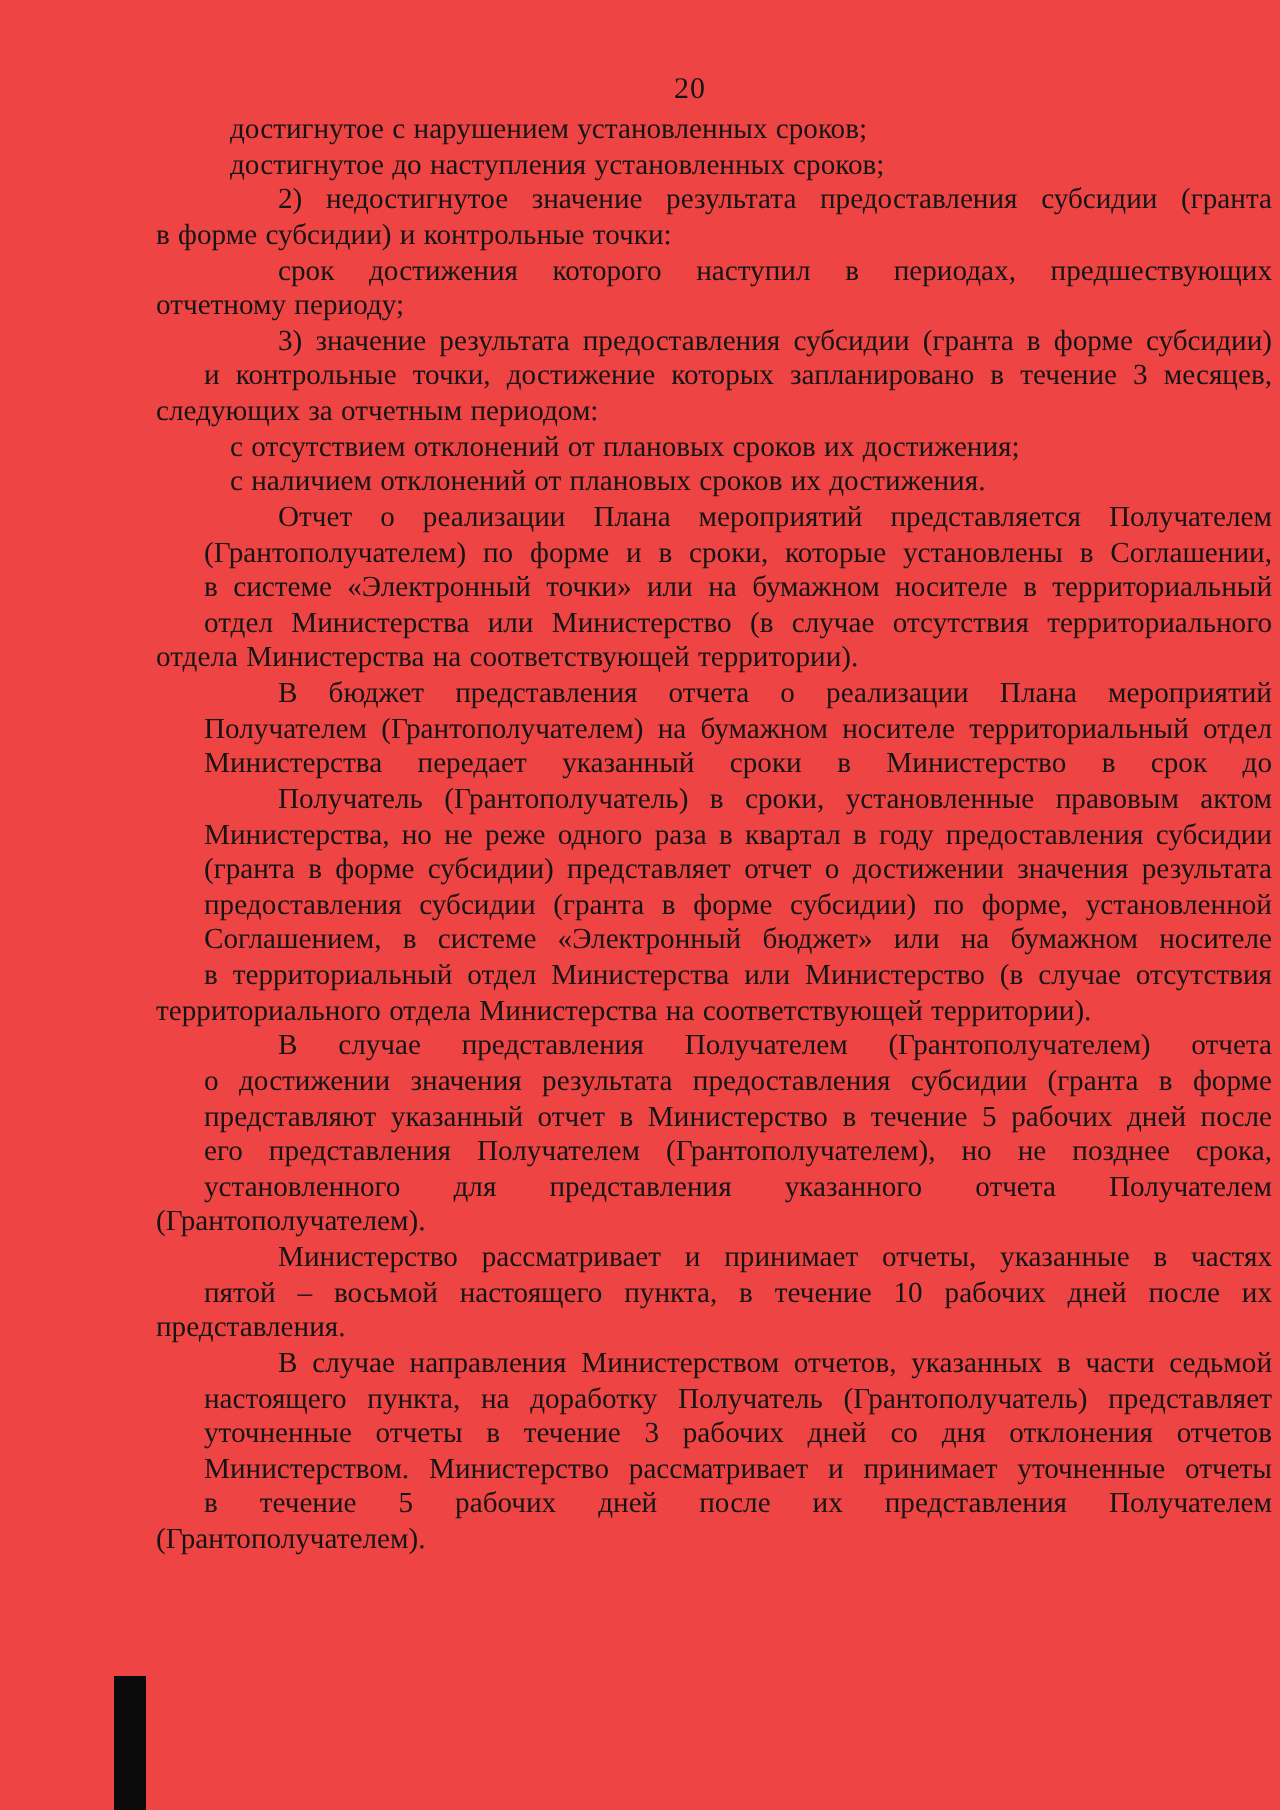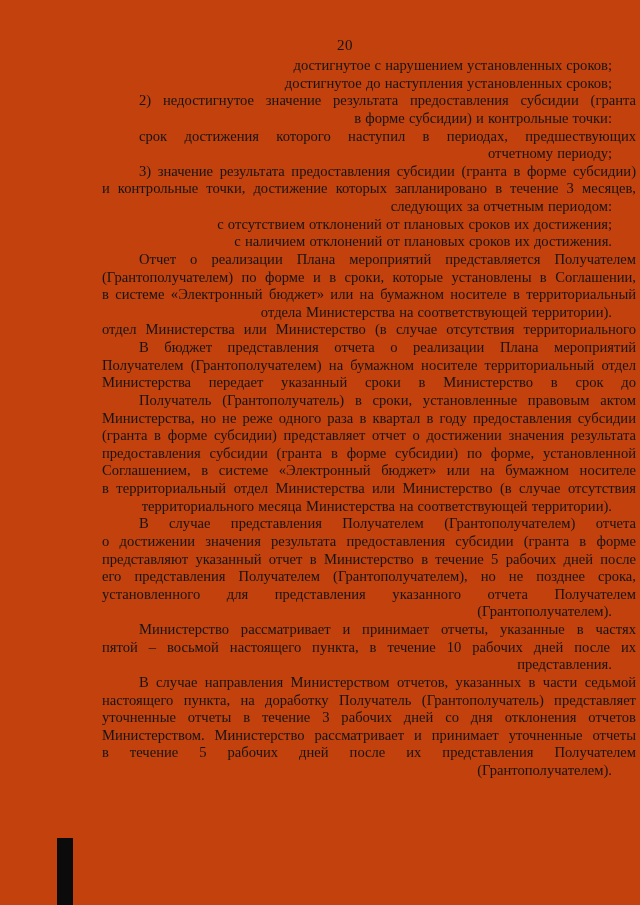--- a/index.html
+++ b/index.html
@@ -4,21 +4,21 @@
 <style>
   html, body {
     margin: 0;
     padding: 0;
     background: #ffffff;
   }
   .page {
     position: relative;
     width: 640px;
     height: 905px;
-    background: #c2410c;
+    background: #ef4444;
     overflow: hidden;
     font-family: "Liberation Serif", "DejaVu Serif", serif;
     color: #151515;
   }
   .page-number {
     position: absolute;
     top: 36px;
     left: 78px;
     width: 534px;
     text-align: center;
@@ -30,21 +30,21 @@
     position: absolute;
     top: 57px;
     left: 78px;
     width: 534px;
     font-size: 14.6px;
     line-height: 17.62px;
     word-spacing: 0.5px;
   }
   .line {
     width: 534px;
-    text-align: right;
+    text-align: left;
     white-space: normal;
     overflow: visible;
   }
   .line.just {
     text-align: justify;
     text-align-last: justify;
     margin-left: 24px;
   }
   .line.ind {
     text-indent: 37px;
@@ -71,33 +71,33 @@
       <div class="line">в форме субсидии) и контрольные точки:</div>
       <div class="line ind just">срок достижения которого наступил в периодах, предшествующих</div>
       <div class="line">отчетному периоду;</div>
       <div class="line ind just">3) значение результата предоставления субсидии (гранта в форме субсидии)</div>
       <div class="line just">и контрольные точки, достижение которых запланировано в течение 3 месяцев,</div>
       <div class="line">следующих за отчетным периодом:</div>
       <div class="line ind">с отсутствием отклонений от плановых сроков их достижения;</div>
       <div class="line ind">с наличием отклонений от плановых сроков их достижения.</div>
       <div class="line ind just">Отчет о реализации Плана мероприятий представляется Получателем</div>
       <div class="line just">(Грантополучателем) по форме и в сроки, которые установлены в Соглашении,</div>
-      <div class="line just">в системе «Электронный бюджет» или на бумажном носителе в территориальный</div>
+      <div class="line just">в системе «Электронный точки» или на бумажном носителе в территориальный</div>
+      <div class="line just">отдел Министерства или Министерство (в случае отсутствия территориального</div>
       <div class="line">отдела Министерства на соответствующей территории).</div>
-      <div class="line just">отдел Министерства или Министерство (в случае отсутствия территориального</div>
       <div class="line ind just">В бюджет представления отчета о реализации Плана мероприятий</div>
       <div class="line just">Получателем (Грантополучателем) на бумажном носителе территориальный отдел</div>
       <div class="line just">Министерства передает указанный сроки в Министерство в срок до</div>
       <div class="line ind just">Получатель (Грантополучатель) в сроки, установленные правовым актом</div>
       <div class="line just">Министерства, но не реже одного раза в квартал в году предоставления субсидии</div>
       <div class="line just">(гранта в форме субсидии) представляет отчет о достижении значения результата</div>
       <div class="line just">предоставления субсидии (гранта в форме субсидии) по форме, установленной</div>
       <div class="line just">Соглашением, в системе «Электронный бюджет» или на бумажном носителе</div>
       <div class="line just">в территориальный отдел Министерства или Министерство (в случае отсутствия</div>
-      <div class="line">территориального месяца Министерства на соответствующей территории).</div>
+      <div class="line">территориального отдела Министерства на соответствующей территории).</div>
       <div class="line ind just">В случае представления Получателем (Грантополучателем) отчета</div>
       <div class="line just">о достижении значения результата предоставления субсидии (гранта в форме</div>
       <div class="line just">представляют указанный отчет в Министерство в течение 5 рабочих дней после</div>
       <div class="line just">его представления Получателем (Грантополучателем), но не позднее срока,</div>
       <div class="line just">установленного для представления указанного отчета Получателем</div>
       <div class="line">(Грантополучателем).</div>
       <div class="line ind just">Министерство рассматривает и принимает отчеты, указанные в частях</div>
       <div class="line just">пятой – восьмой настоящего пункта, в течение 10 рабочих дней после их</div>
       <div class="line">представления.</div>
       <div class="line ind just">В случае направления Министерством отчетов, указанных в части седьмой</div>

